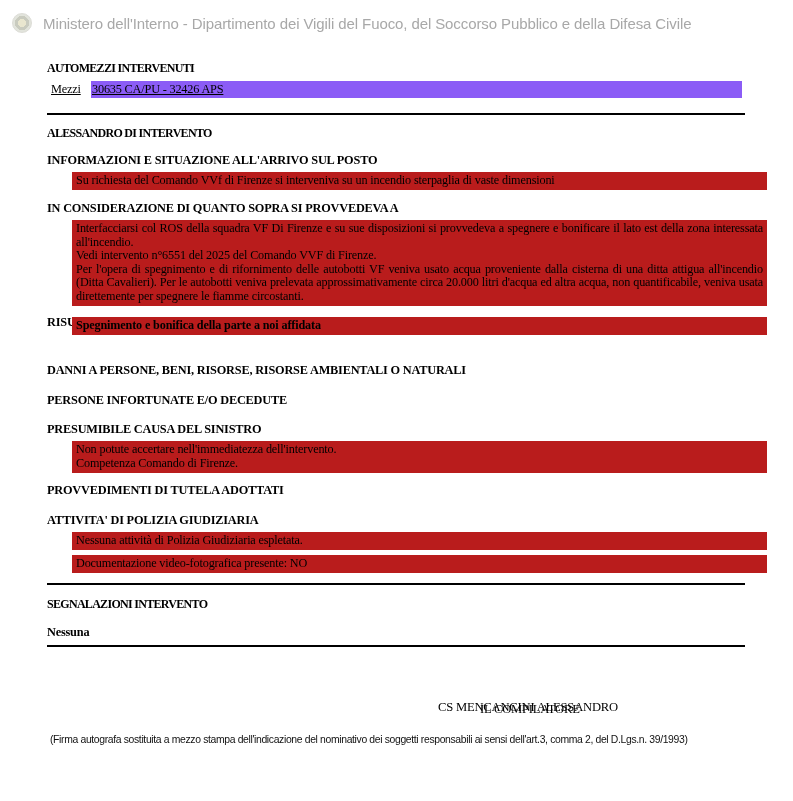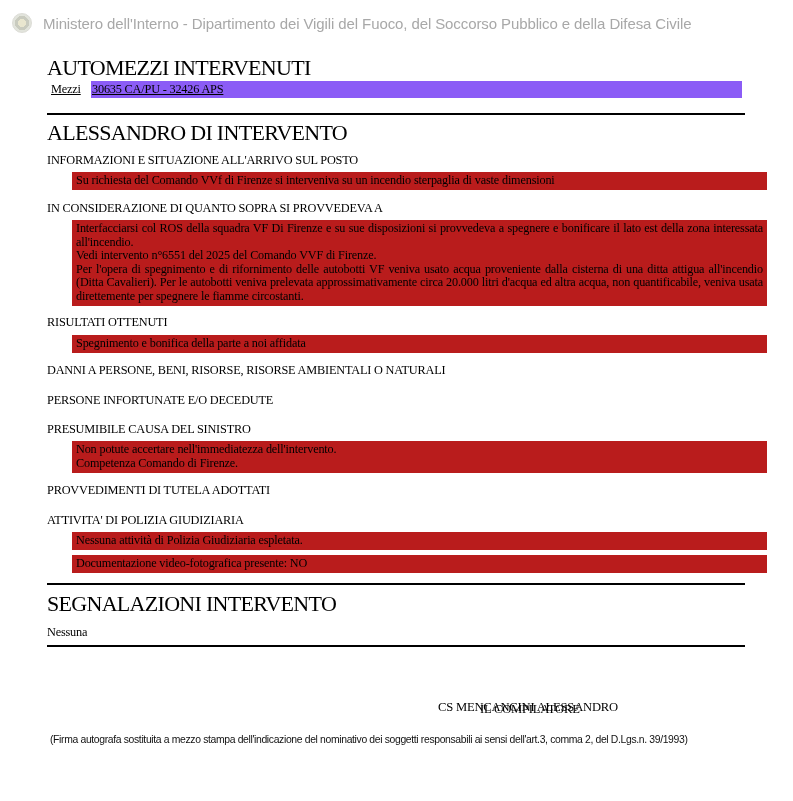--- a/index.html
+++ b/index.html
@@ -15,26 +15,26 @@
     width: 18px; height: 18px; border-radius: 50%;
     background: radial-gradient(circle at 50% 50%, #e9e6cf 0 30%, #c9cbbf 31% 55%, #e2e4dc 56% 100%);
     border: 1px solid #dcdcd6; margin-right: 11px;
   }
   .header-text {
     font-family: "Liberation Sans", "DejaVu Sans", sans-serif;
     font-size: 15px; color: #a8a8a8; letter-spacing: -0.1px;
   }
   .content { position: absolute; left: 47px; top: 0; width: 698px; }
   .sec-title {
-    position: absolute; left: 0; font-weight: normal; font-size: 22px;
+    position: absolute; left: 0; font-weight: bold; font-size: 12px;
     letter-spacing: -0.7px; line-height: 18px; white-space: nowrap;
   }
   .label {
     position: absolute; left: 0; font-size: 12.3px; line-height: 14px;
-    letter-spacing: -0.2px; white-space: nowrap;
+    letter-spacing: -0.2px; white-space: nowrap; font-weight: bold;
   }
   .box {
     position: absolute; left: 0; width: 695px; background: #b91c1c;
     font-size: 12.2px; line-height: 13.5px; letter-spacing: -0.15px;
     padding: 2px 4px 2px 4px; box-sizing: border-box; margin-left: 25px;
   }
   .rule { position: absolute; left: 0; width: 698px; height: 2px; background: #000; }
   .mezzi-row { position: absolute; left: 0; top: 81px; width: 695px; height: 17px; display: flex; text-decoration: underline; }
   .mezzi-label { font-size: 12.3px; line-height: 17px; padding-left: 4px; width: 40px; letter-spacing: -0.2px; }
   .mezzi-value { flex: 1; background: #8b5cf6; font-size: 12.3px; line-height: 17px; padding-left: 1px; letter-spacing: -0.2px; }
@@ -70,21 +70,21 @@
   </div>
 
   <div class="label" style="top:201px;">IN CONSIDERAZIONE DI QUANTO SOPRA SI PROVVEDEVA A</div>
   <div class="box" style="top:220px; height:86px; text-align:justify;">
     <div>Interfacciarsi col ROS della squadra VF Di Firenze e su sue disposizioni si provvedeva a spegnere e bonificare il lato est della zona interessata all'incendio.</div>
     <div>Vedi intervento n°6551 del 2025 del Comando VVF di Firenze.</div>
     <div>Per l'opera di spegnimento e di rifornimento delle autobotti VF veniva usato acqua proveniente dalla cisterna di una ditta attigua all'incendio (Ditta Cavalieri). Per le autobotti veniva prelevata approssimativamente circa 20.000 litri d'acqua ed altra acqua, non quantificabile, veniva usata direttemente per spegnere le fiamme circostanti.</div>
   </div>
 
   <div class="label" style="top:315px;">RISULTATI OTTENUTI</div>
-  <div class="box" style="top:335px; height:18px;">
+  <div class="box" style="top:317px; height:18px;font-weight:bold;">
     <span>Spegnimento e bonifica della parte a noi affidata</span>
   </div>
 
   <div class="label" style="top:363px;">DANNI A PERSONE, BENI, RISORSE, RISORSE AMBIENTALI O NATURALI</div>
 
   <div class="label" style="top:393px;">PERSONE INFORTUNATE E/O DECEDUTE</div>
 
   <div class="label" style="top:422px;">PRESUMIBILE CAUSA DEL SINISTRO</div>
   <div class="box" style="top:441px; height:32px;">
     <div>Non potute accertare nell'immediatezza dell'intervento.</div>

